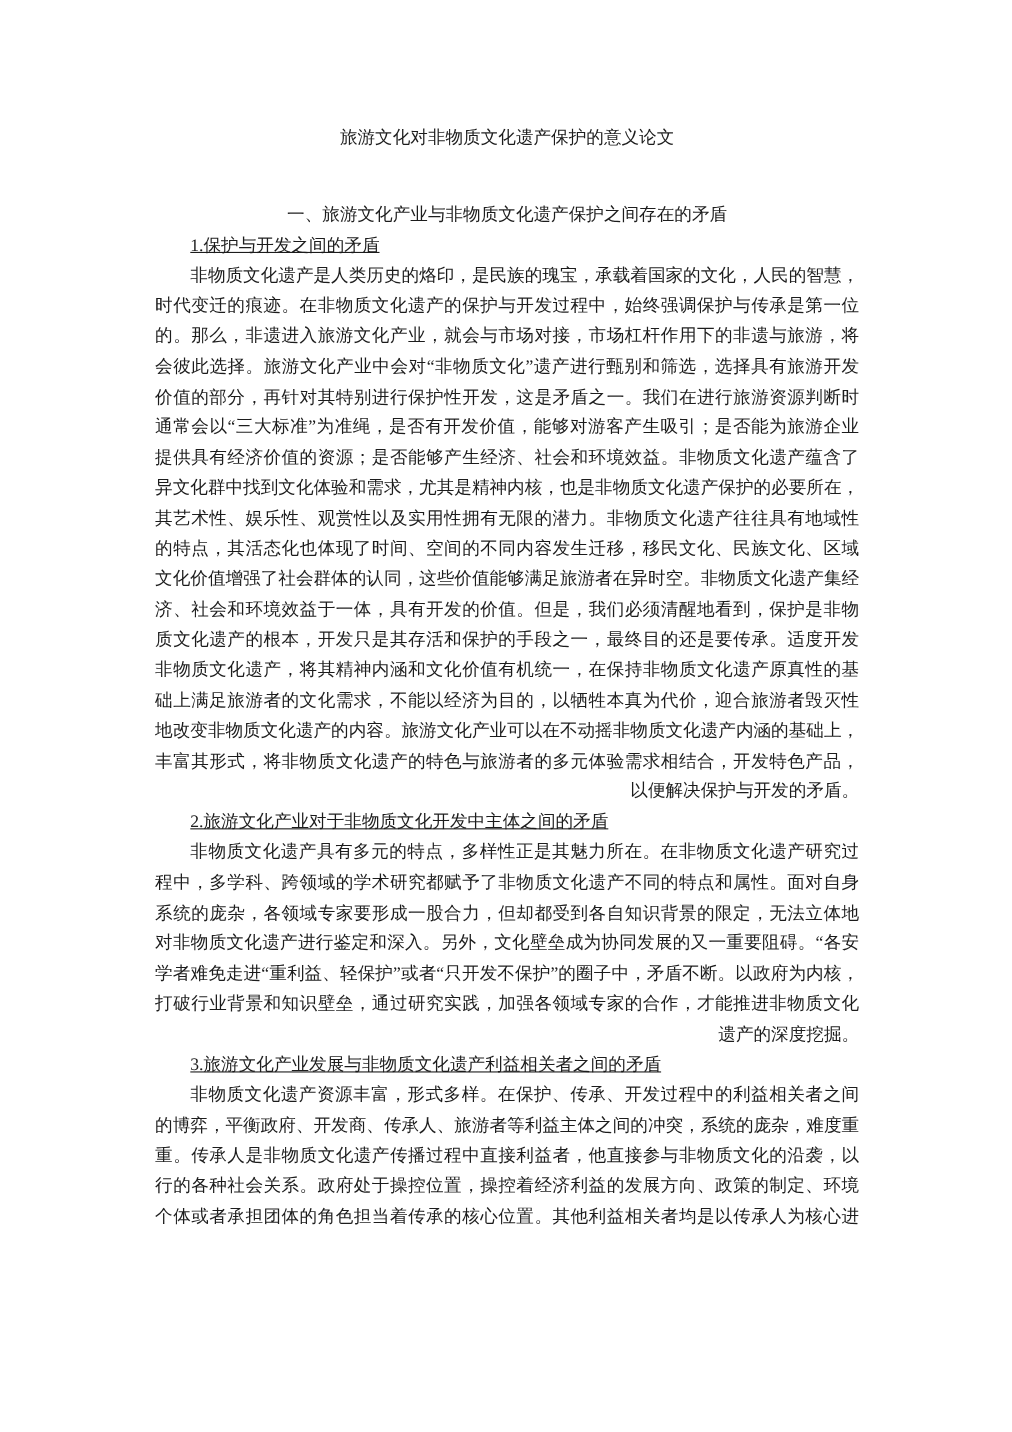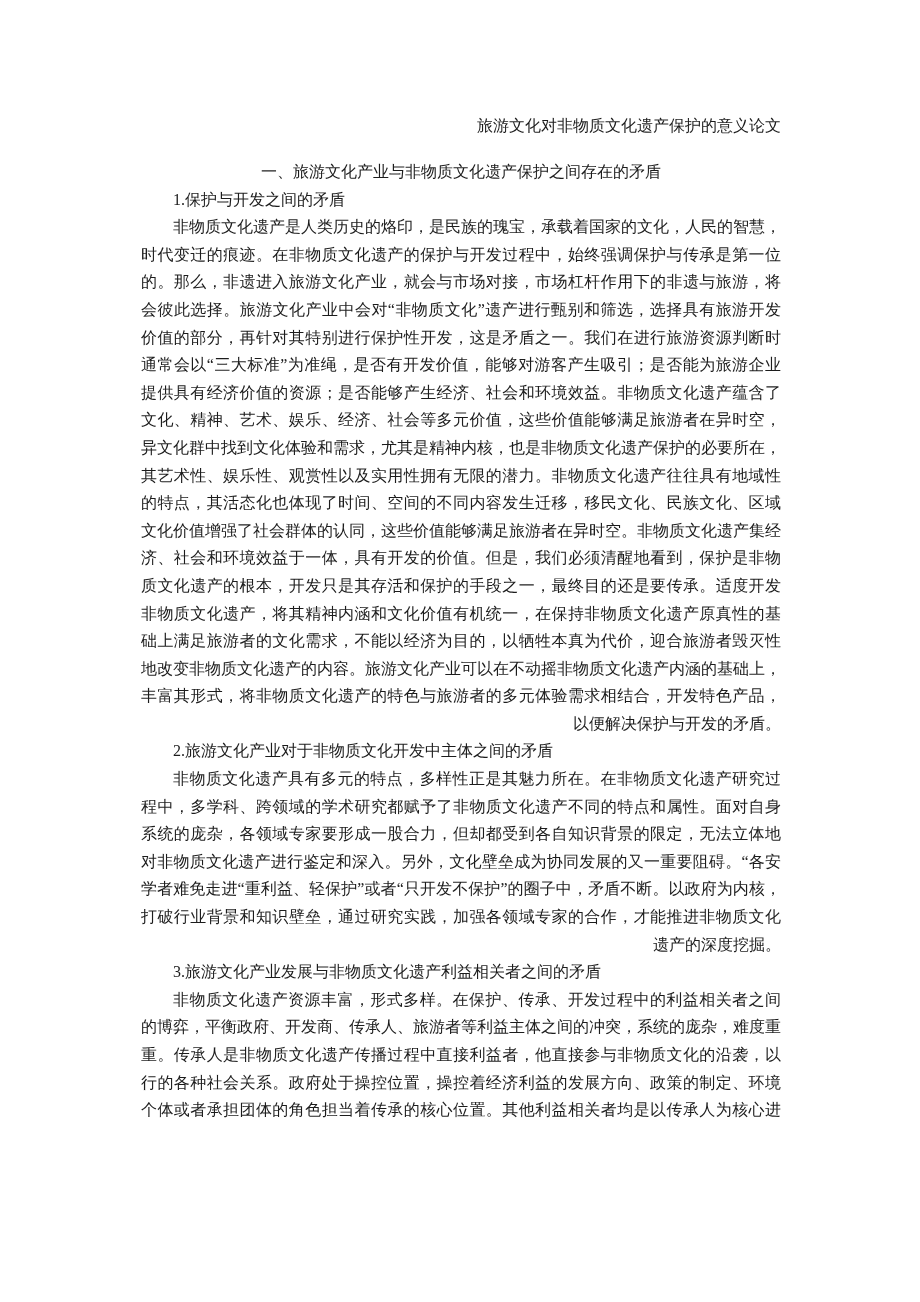--- a/index.html
+++ b/index.html
@@ -12,33 +12,34 @@
   }
   .doc {
     box-sizing: content-box;
     width: 640px;
     margin-left: 141px;
     padding-top: 112px;
     color: #1c1c1c;
     font-size: 16px;
   }
   .doc-title {
-    text-align: right;
+    text-align: center;
     line-height: 28px;
-    margin-bottom: 18px;
+    margin-bottom: 42px;
     white-space: nowrap;
   }
   .heading-right {
     text-align: center;
     line-height: 27.6px;
     white-space: nowrap;
   }
   .subheading {
     line-height: 27.6px;
     padding-left: 32px;
+    text-decoration: underline;
   }
   .line {
     line-height: 27.6px;
     text-align: right;
   }
   .line.indent {
     padding-left: 32px;
   }
   .line.just {
     text-align: justify;
@@ -53,21 +54,20 @@
   <div class="heading-right">一、旅游文化产业与非物质文化遗产保护之间存在的矛盾</div>
   <div>
       <div class="subheading">1.保护与开发之间的矛盾</div>
       <div class="line indent just">非物质文化遗产是人类历史的烙印，是民族的瑰宝，承载着国家的文化，人民的智慧，</div>
       <div class="line just">时代变迁的痕迹。在非物质文化遗产的保护与开发过程中，始终强调保护与传承是第一位</div>
       <div class="line just">的。那么，非遗进入旅游文化产业，就会与市场对接，市场杠杆作用下的非遗与旅游，将</div>
       <div class="line just">会彼此选择。旅游文化产业中会对“非物质文化”遗产进行甄别和筛选，选择具有旅游开发</div>
       <div class="line just">价值的部分，再针对其特别进行保护性开发，这是矛盾之一。我们在进行旅游资源判断时</div>
       <div class="line just">通常会以“三大标准”为准绳，是否有开发价值，能够对游客产生吸引；是否能为旅游企业</div>
       <div class="line just">提供具有经济价值的资源；是否能够产生经济、社会和环境效益。非物质文化遗产蕴含了</div>
-      <div class="line just">文化、精神、艺术、娱乐、经济、社会等多元价值，这些价值能够满足旅游者在异时空，</div>
       <div class="line just">异文化群中找到文化体验和需求，尤其是精神内核，也是非物质文化遗产保护的必要所在，</div>
       <div class="line just">其艺术性、娱乐性、观赏性以及实用性拥有无限的潜力。非物质文化遗产往往具有地域性</div>
       <div class="line just">的特点，其活态化也体现了时间、空间的不同内容发生迁移，移民文化、民族文化、区域</div>
       <div class="line just">文化价值增强了社会群体的认同，这些价值能够满足旅游者在异时空。非物质文化遗产集经</div>
       <div class="line just">济、社会和环境效益于一体，具有开发的价值。但是，我们必须清醒地看到，保护是非物</div>
       <div class="line just">质文化遗产的根本，开发只是其存活和保护的手段之一，最终目的还是要传承。适度开发</div>
       <div class="line just">非物质文化遗产，将其精神内涵和文化价值有机统一，在保持非物质文化遗产原真性的基</div>
       <div class="line just">础上满足旅游者的文化需求，不能以经济为目的，以牺牲本真为代价，迎合旅游者毁灭性</div>
       <div class="line just">地改变非物质文化遗产的内容。旅游文化产业可以在不动摇非物质文化遗产内涵的基础上，</div>
       <div class="line just">丰富其形式，将非物质文化遗产的特色与旅游者的多元体验需求相结合，开发特色产品，</div>

